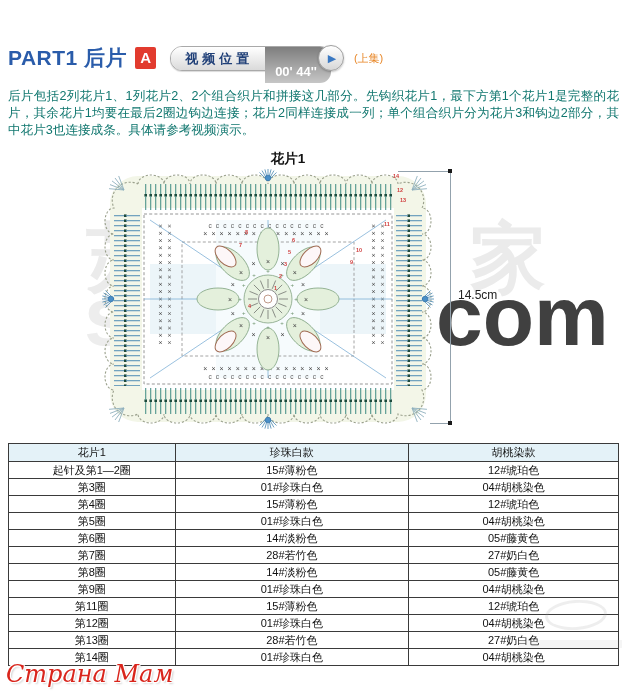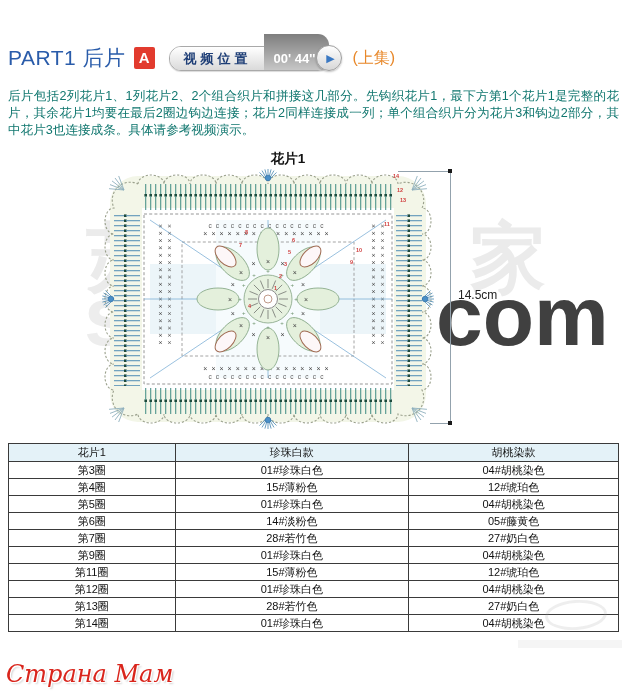--- a/index.html
+++ b/index.html
@@ -1,33 +1,33 @@
 <!DOCTYPE html>
 <html><head>
 <meta charset="utf-8">
 <style>
   html,body{margin:0;padding:0;background:#fff;}
   #page{position:relative;width:626px;height:700px;background:#fff;overflow:hidden;
         font-family:"Liberation Sans","DejaVu Sans",sans-serif;}
   
   .hdr{position:absolute;left:8px;top:44px;height:28px;display:flex;align-items:center;z-index:2;}
-  .part-title{font-size:21px;font-weight:400;color:#2a5caa;letter-spacing:0.5px;}
+  .part-title{font-size:21px;font-weight:700;color:#2a5caa;letter-spacing:0.5px;}
   .badge-a{display:inline-block;margin-left:8px;width:21px;height:22px;background:#e23b2e;
            color:#fff;font-weight:700;font-size:15px;line-height:22px;text-align:center;border-radius:2px;}
-  .pill{display:flex;align-items:flex-end;margin-left:14px;height:23px;border:1px solid #a9a9a9;
+  .pill{display:flex;align-items:flex-start;margin-left:14px;height:23px;border:1px solid #a9a9a9;
         border-radius:12px;overflow:visible;background:#fff;box-shadow:0 1px 1px rgba(0,0,0,.15);}
   .pill-label{padding:0 12px 0 14px;height:23px;line-height:23px;border-radius:11px 0 0 11px;
         background:linear-gradient(#ffffff,#dadada);color:#1f3f77;font-weight:700;font-size:13px;letter-spacing:4px;}
   .pill-time{padding:13px 14px 0 10px;height:23px;line-height:23px;background:linear-gradient(#7e7e7e,#c6c6c6);
         color:#fff;font-weight:700;font-size:13px;border-radius:0 11px 11px 0;}
   .play-btn{position:relative;margin-left:-14px;width:24px;height:24px;border-radius:50%;
         background:linear-gradient(#ffffff,#d7d7d7);border:1px solid #9e9e9e;z-index:3;
         display:flex;align-items:center;justify-content:center;box-shadow:0 1px 2px rgba(0,0,0,.25);}
   .play-glyph{color:#3a78c2;font-size:11px;line-height:1;transform:translateX(1px);}
-  .episode{margin-left:10px;color:#e8882a;font-size:16px;}
+  .episode{margin-left:10px;color:#e8882a;font-size:11px;}
   
   .intro{position:absolute;left:8px;top:88px;width:611px;font-size:12.6px;line-height:17px;
          color:#0f766e;text-align:justify;z-index:2;}
   
   .wm-cn{position:absolute;left:86px;top:208px;font-size:76px;font-weight:700;color:#ebebeb;
          letter-spacing:52px;z-index:0;white-space:nowrap;}
   .wm-en-l{position:absolute;left:84px;top:268px;font-size:84px;font-weight:700;color:#ededed;z-index:0;}
   .wm-en-r{position:absolute;left:436px;top:268px;font-size:84px;font-weight:700;color:#404040;z-index:0;}
   .stamp{position:absolute;left:545px;top:600px;width:56px;height:24px;border:3px solid rgba(160,160,160,0.18);
          border-radius:50%;transform:rotate(-4deg);z-index:3;}
@@ -272,20 +272,25 @@
         </colgroup>
       <thead>
         <tr>
           <th>花片1</th>
           <th>珍珠白款</th>
           <th>胡桃染款</th>
         </tr>
       </thead>
       <tbody id="tbl-body">
           <tr>
+            <td>起针及第1—2圈</td>
+            <td>15#薄粉色</td>
+            <td>12#琥珀色</td>
+          </tr>
+          <tr>
             <td>第3圈</td>
             <td>01#珍珠白色</td>
             <td>04#胡桃染色</td>
           </tr>
           <tr>
             <td>第4圈</td>
             <td>15#薄粉色</td>
             <td>12#琥珀色</td>
           </tr>
           <tr>
@@ -297,20 +302,25 @@
             <td>第6圈</td>
             <td>14#淡粉色</td>
             <td>05#藤黄色</td>
           </tr>
           <tr>
             <td>第7圈</td>
             <td>28#若竹色</td>
             <td>27#奶白色</td>
           </tr>
           <tr>
+            <td>第8圈</td>
+            <td>14#淡粉色</td>
+            <td>05#藤黄色</td>
+          </tr>
+          <tr>
             <td>第9圈</td>
             <td>01#珍珠白色</td>
             <td>04#胡桃染色</td>
           </tr>
           <tr>
             <td>第11圈</td>
             <td>15#薄粉色</td>
             <td>12#琥珀色</td>
           </tr>
           <tr>

